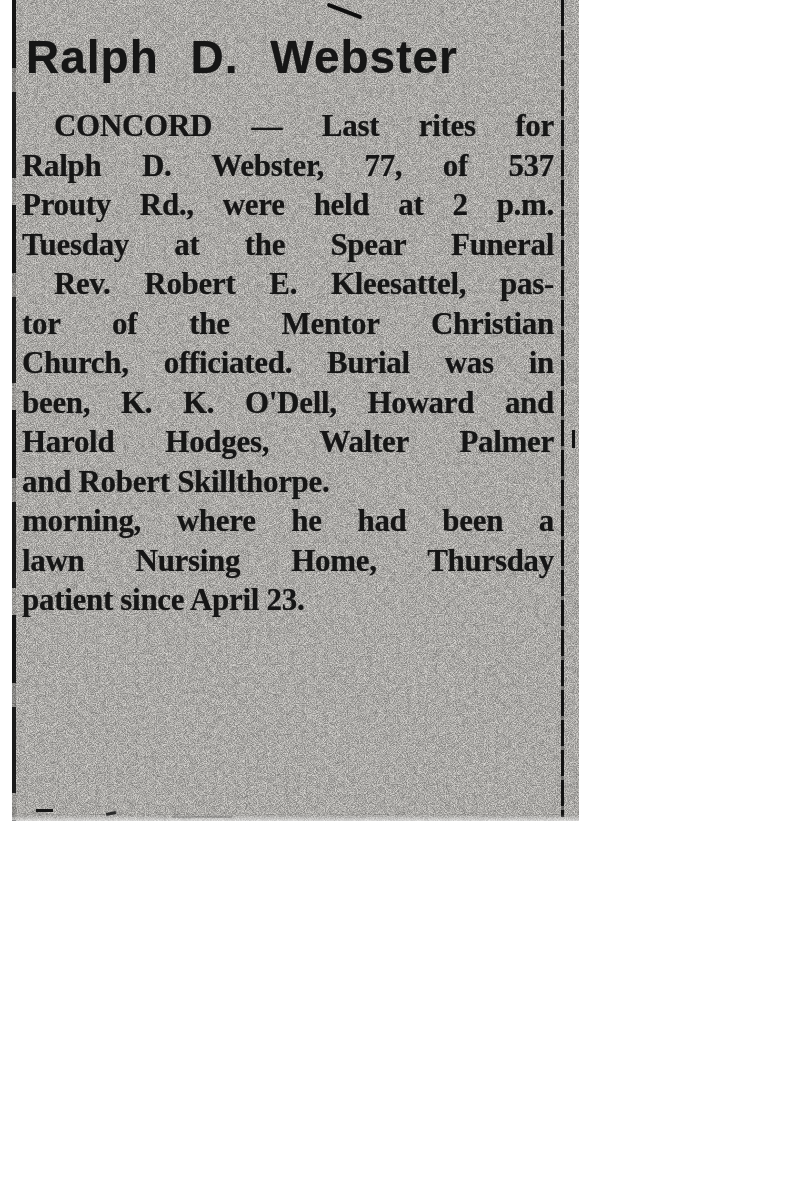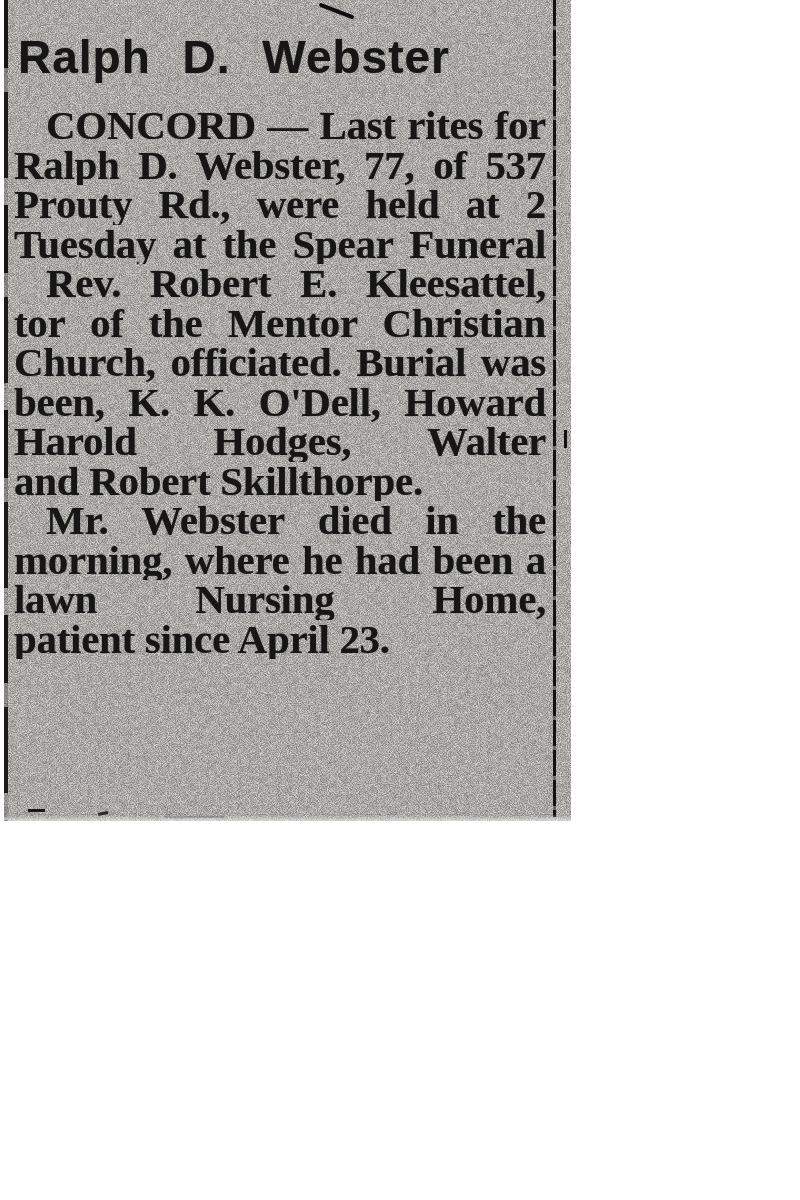--- a/index.html
+++ b/index.html
@@ -10,21 +10,21 @@
   *{margin:0;padding:0;box-sizing:border-box;}
   html,body{width:800px;height:1200px;}
   body{
     background:var(--page-bg);
     font-family:"Liberation Serif", serif;
     position:relative;
     overflow:hidden;
   }
   .clipping{
     position:absolute;
-    left:4px; top:0;
+    left:12px; top:0;
     width:567px; height:821px;
     background:var(--paper);
     overflow:hidden;
     padding-left:28px;
   }
   .grain{
     position:absolute; inset:0;
     pointer-events:none;
   }
   .hatch{
@@ -53,21 +53,21 @@
     line-height:58px;
     letter-spacing:1px;
     word-spacing:18px;
     color:var(--ink);
     text-shadow:0 0 1px rgba(0,0,0,0.55);
   }
   .article-body{
     position:absolute; left:10px; top:106px; width:532px;
     font-family:"Liberation Serif", serif;
     font-weight:700;
-    font-size:41px;
+    font-size:31px;
     line-height:39.5px;
     letter-spacing:-0.3px;
     color:var(--ink);
     text-shadow:0 0 1px rgba(0,0,0,0.5);
   }
   .line{
     height:39.5px;
     overflow:hidden;
     text-align:justify;
     text-align-last:justify;
@@ -152,21 +152,20 @@
         <div class="line first">Rev. Robert E. Kleesattel, pas-</div>
         <div class="line">tor of the Mentor Christian</div>
         <div class="line">Church, officiated. Burial was in</div>
       </div>
       <div class="para">
         <div class="line">been, K. K. O'Dell, Howard and</div>
         <div class="line">Harold Hodges, Walter Palmer</div>
         <div class="line last">and Robert Skillthorpe.</div>
       </div>
       <div class="para">
-        <div class="line first">Mr. Webster died in the Green-</div>
         <div class="line">morning, where he had been a</div>
         <div class="line">lawn Nursing Home, Thursday</div>
         <div class="line last">patient since April 23.</div>
       </div>
     </div>
 
   <div class="bottom-dash-1"></div>
   <div class="bottom-dash-2"></div>
   <div class="bottom-dash-3"></div>
   <div class="bottom-tear"></div>

